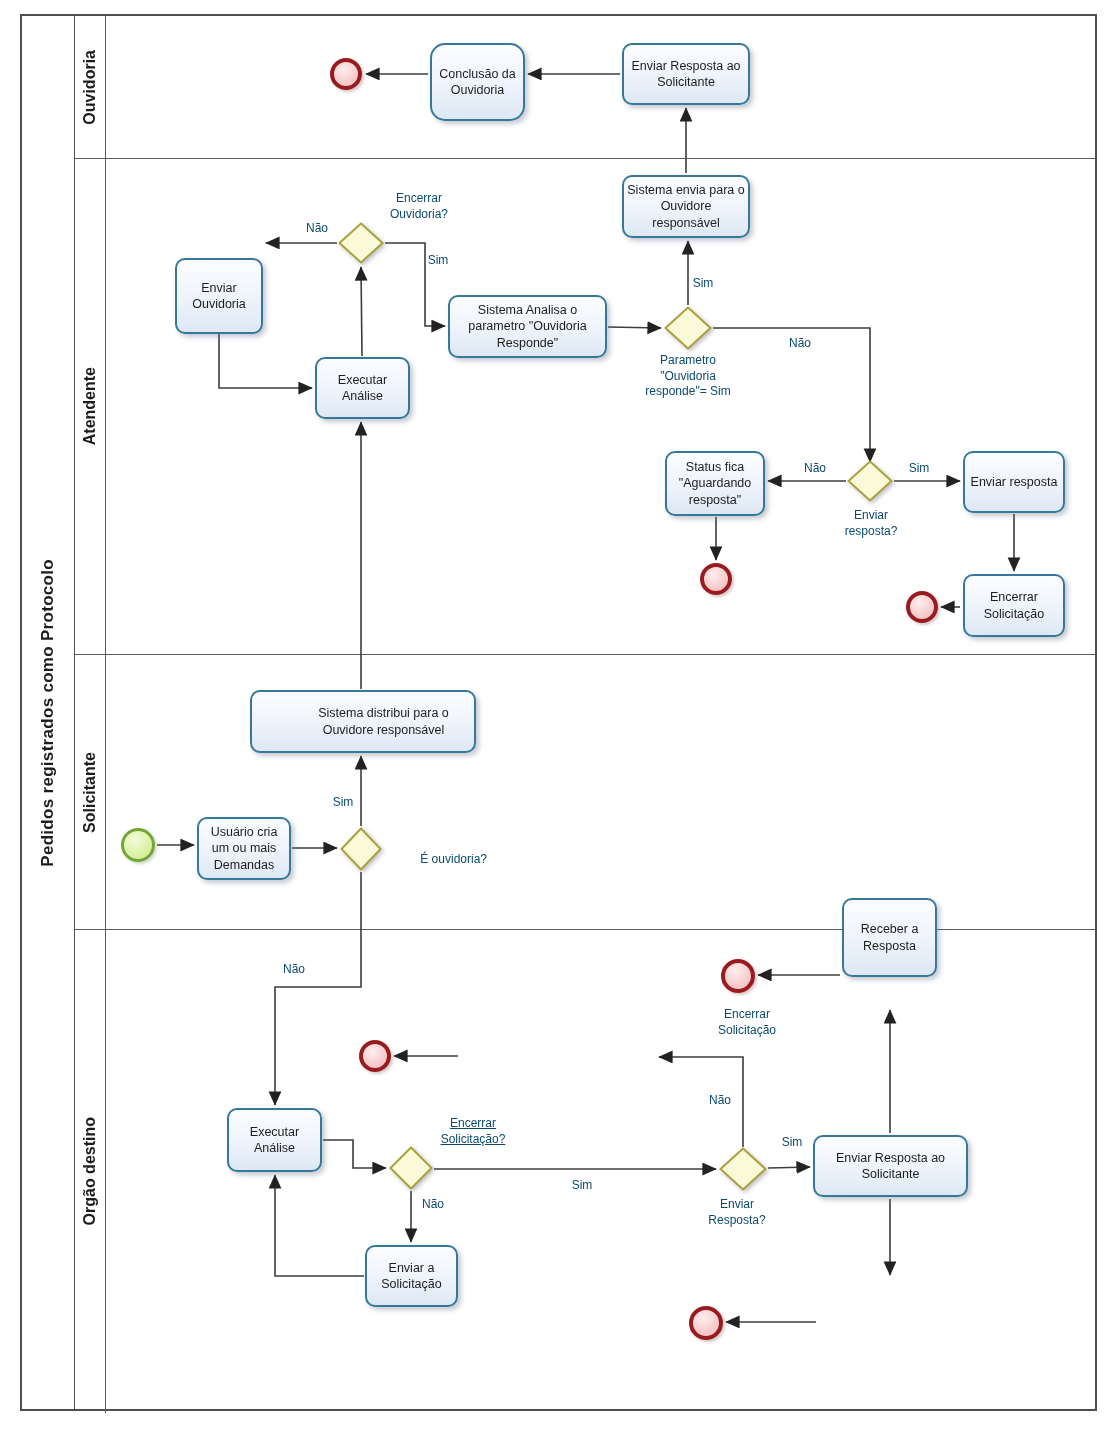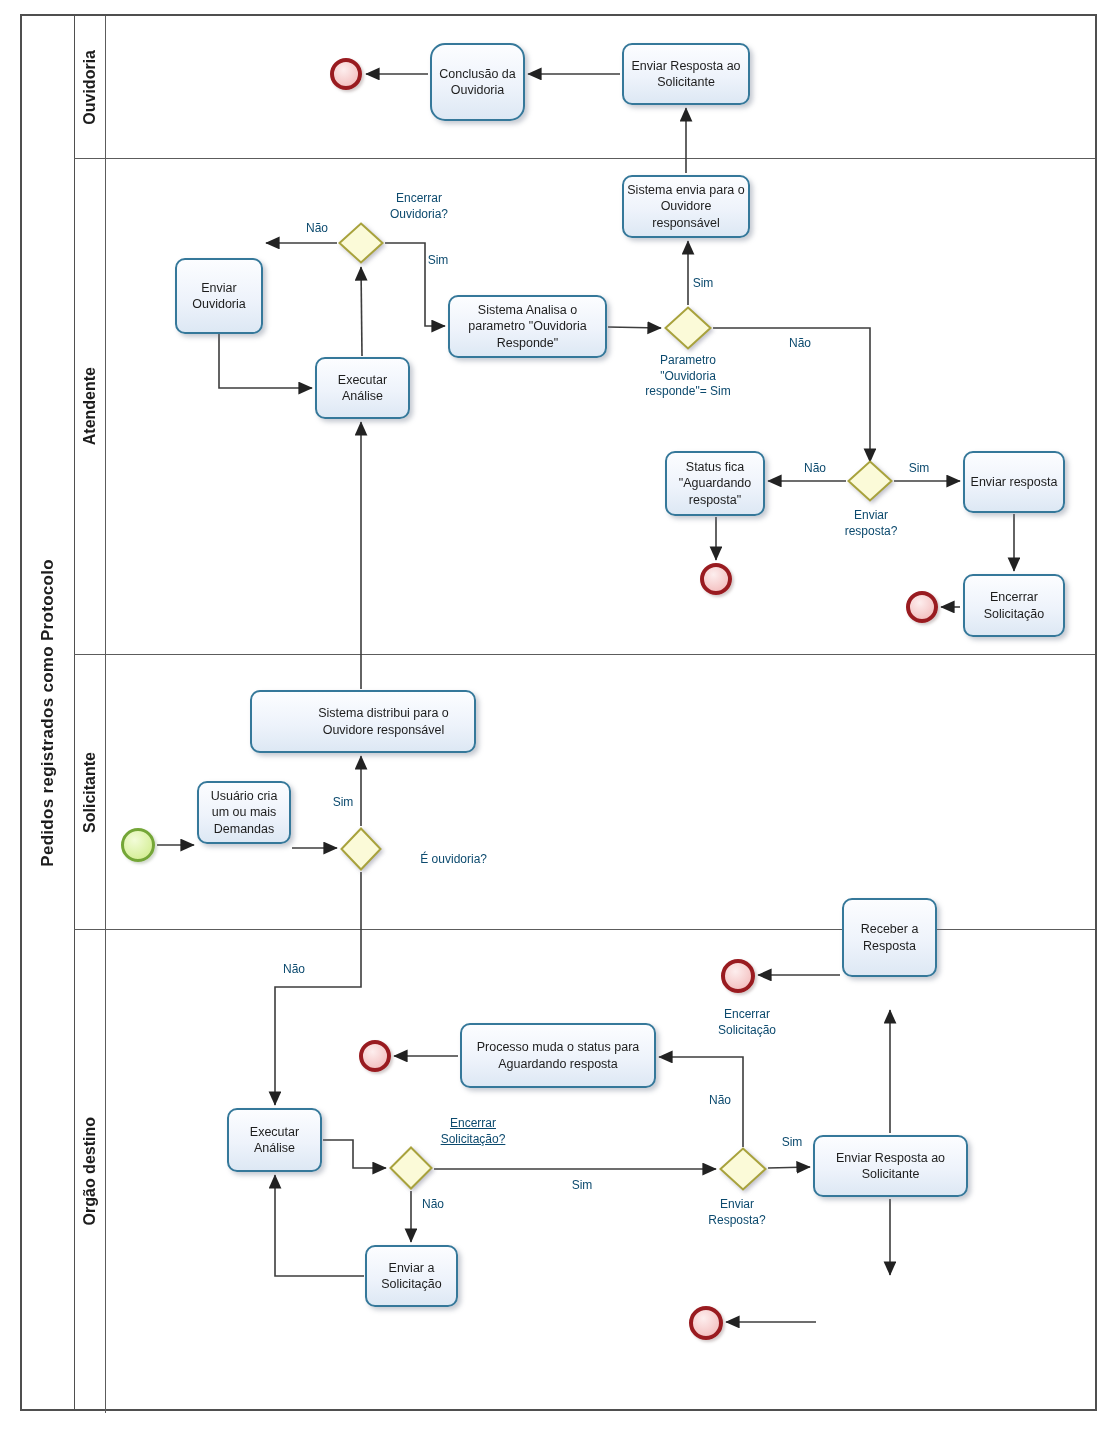--- a/index.html
+++ b/index.html
@@ -148,39 +148,36 @@
     </div>
     <div class="ev end" style="left: 700px; top: 563px; width: 32px; height: 32px;"></div>
     <div class="task" style="left: 963px; top: 451px; width: 102px; height: 62px;">
       <span>Enviar resposta</span>
     </div>
     <div class="task" style="left: 963px; top: 574px; width: 102px; height: 63px;">
       <span>Encerrar Solicitação</span>
     </div>
     <div class="ev end" style="left: 906px; top: 591px; width: 32px; height: 32px;"></div>
     <div class="ev start" style="left: 121px; top: 828px; width: 34px; height: 34px;"></div>
-    <div class="task" style="left: 197px; top: 781px; width: 94px; height: 63px;">
+    <div class="task" style="left: 197px; top: 817px; width: 94px; height: 63px;">
       <span>Usuário cria um ou mais Demandas</span>
     </div>
     <div class="gw-label left" style="top: 852px; width: 90px; left: 397px; text-align: right;">É ouvidoria?</div>
     <div class="gw" style="left: 340px; top: 827px; width: 42px; height: 44px;">
       <svg width="42" height="44" viewBox="0 0 42 44">
         <polygon points="21,1.5 40.5,22 21,42.5 1.5,22"></polygon>
       </svg>
     </div>
     <div class="task" style="left: 250px; top: 690px; width: 226px; height: 63px; padding-left: 44px;">
       <span>Sistema distribui para o Ouvidore responsável</span>
     </div>
     <div class="task" style="left: 227px; top: 1108px; width: 95px; height: 64px;">
       <span>Executar Análise</span>
     </div>
     <div class="ev end" style="left: 359px; top: 1040px; width: 32px; height: 32px;"></div>
-    <div class="task" style="left: 460px; top: 1023px; width: 196px; height: 65px;">
-      <span>Processo muda o status para Aguardando resposta</span>
-    </div>
     <div class="gw-label" style="top: 1116px; width: 100px; left: 473px; transform: translateX(-50%); text-decoration: underline;">Encerrar Solicitação?</div>
     <div class="gw" style="left: 389px; top: 1146px; width: 44px; height: 44px;">
       <svg width="44" height="44" viewBox="0 0 44 44">
         <polygon points="22,1.5 42.5,22 22,42.5 1.5,22"></polygon>
       </svg>
     </div>
     <div class="task" style="left: 365px; top: 1245px; width: 93px; height: 62px;">
       <span>Enviar a Solicitação</span>
     </div>
     <div class="gw-label" style="top: 1197px; width: 90px; left: 737px; transform: translateX(-50%);">Enviar Resposta?</div>

